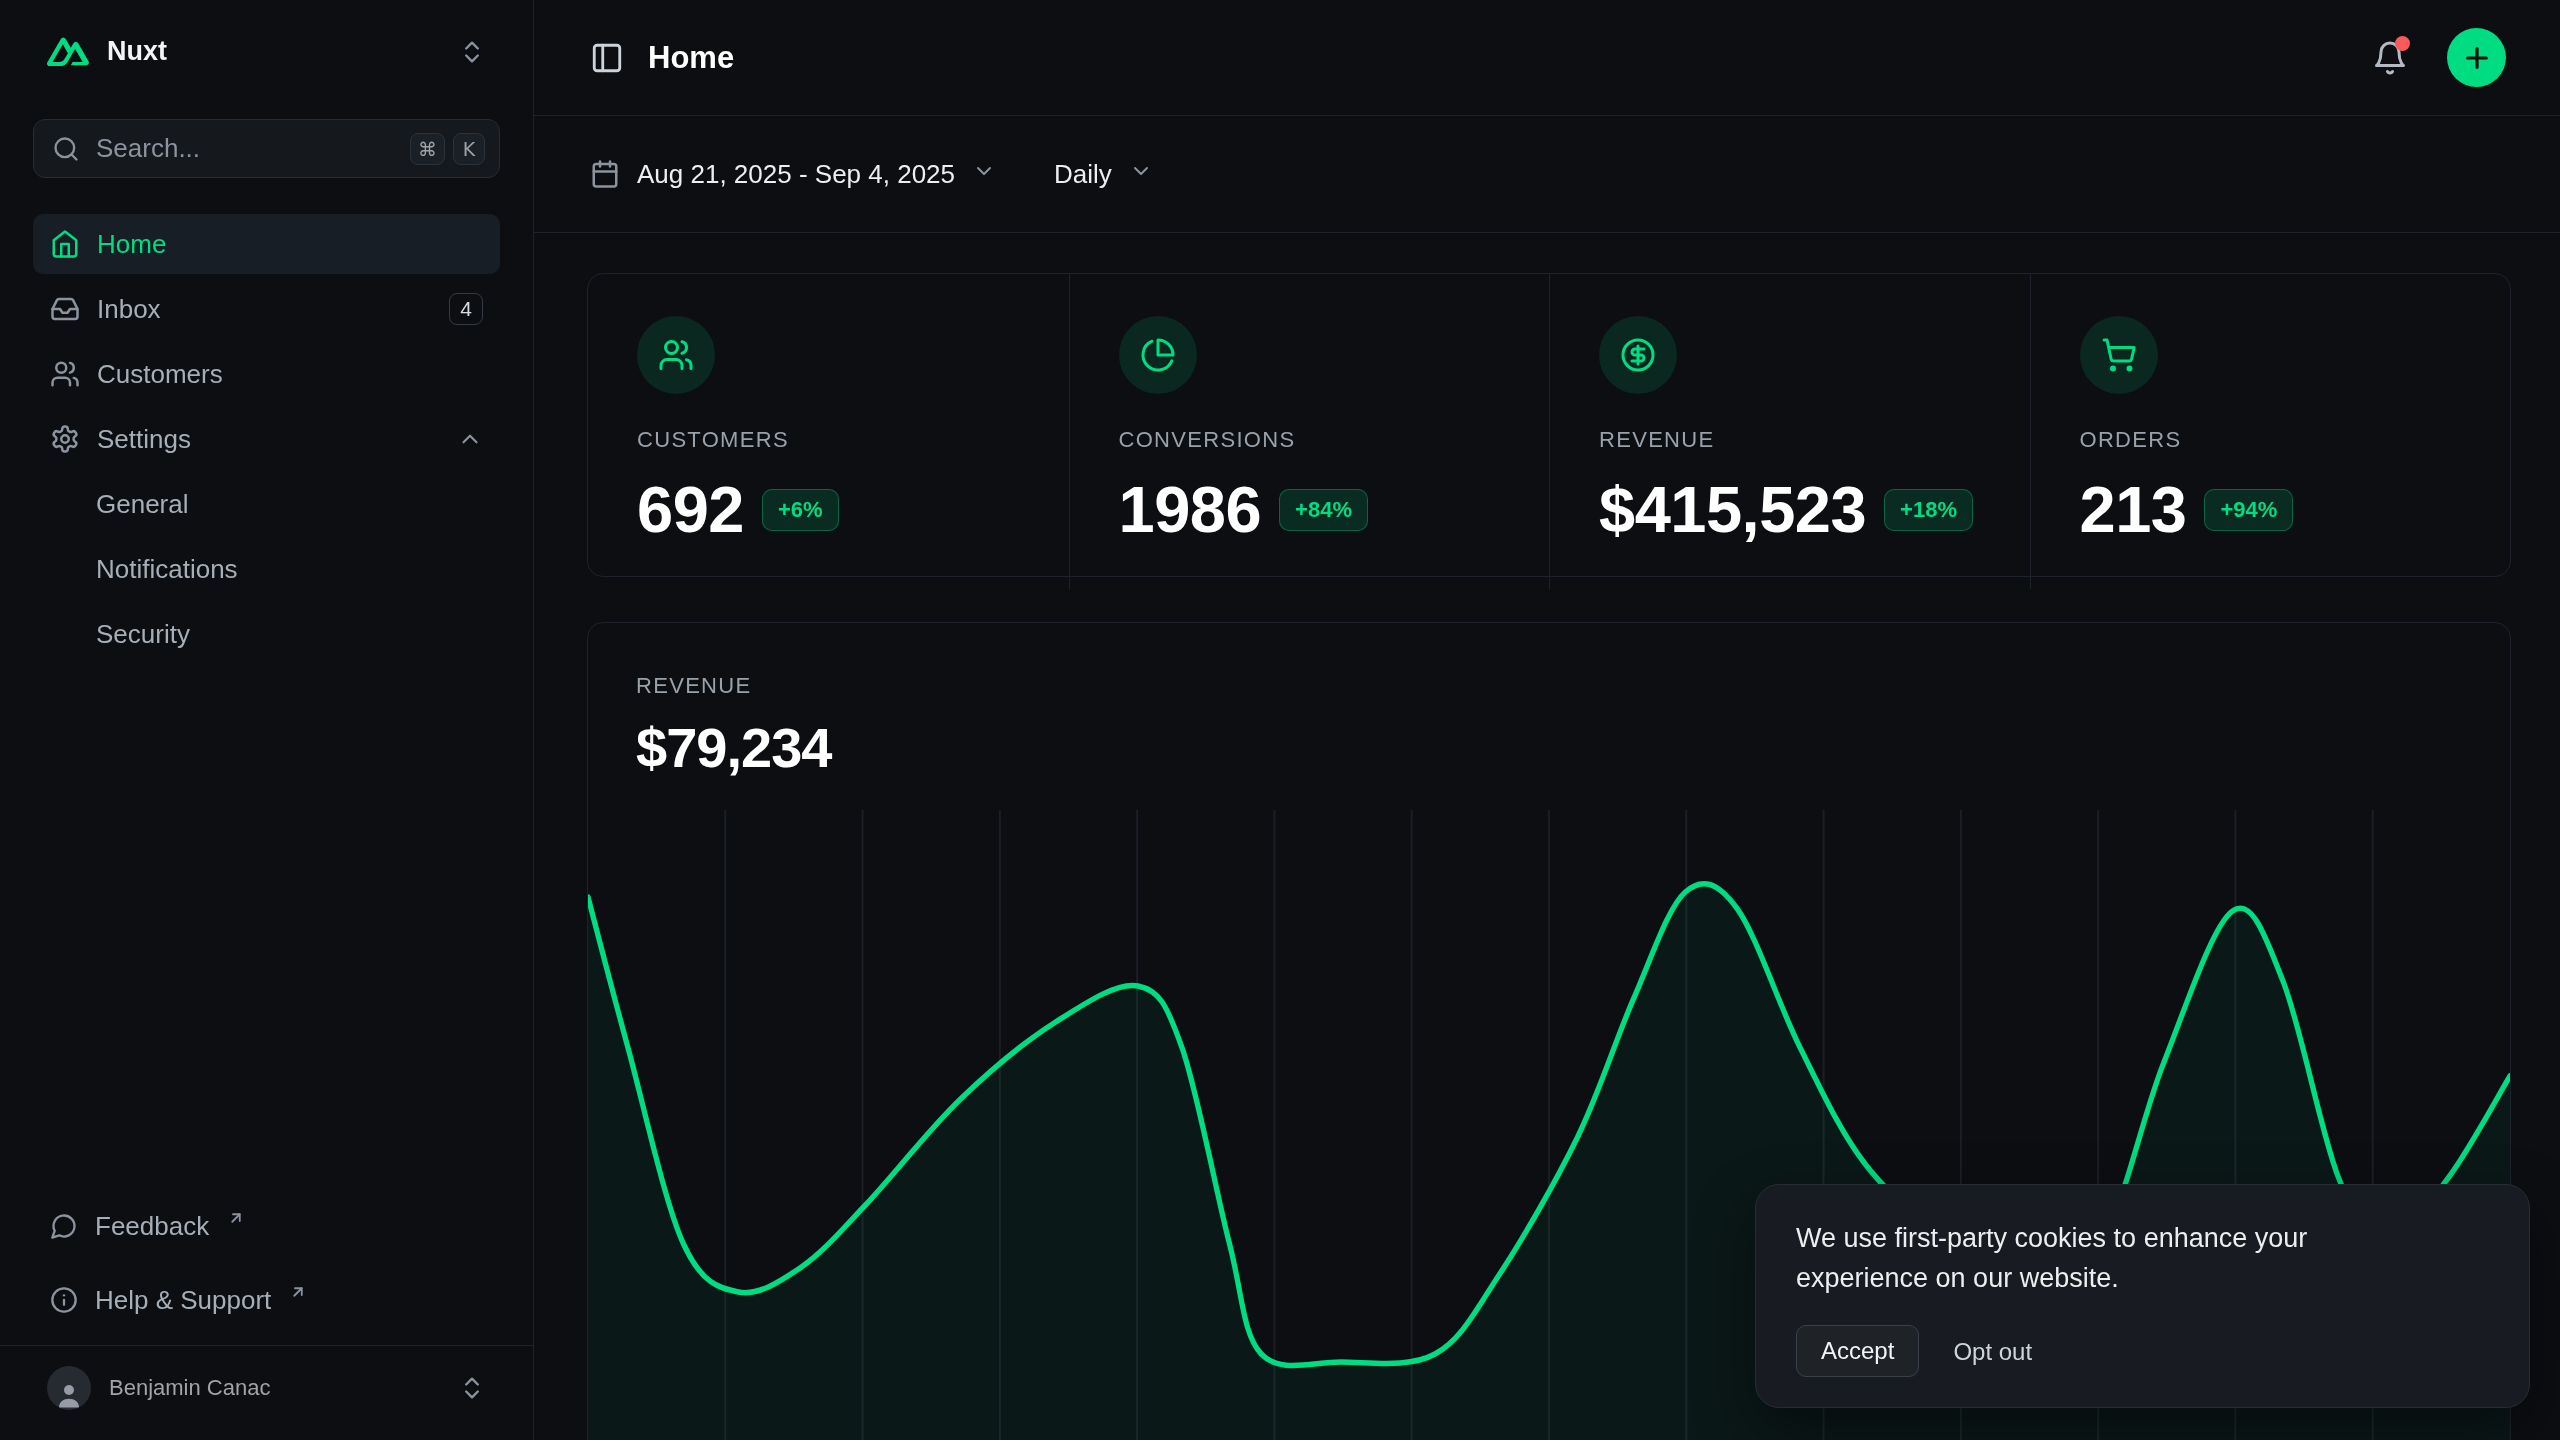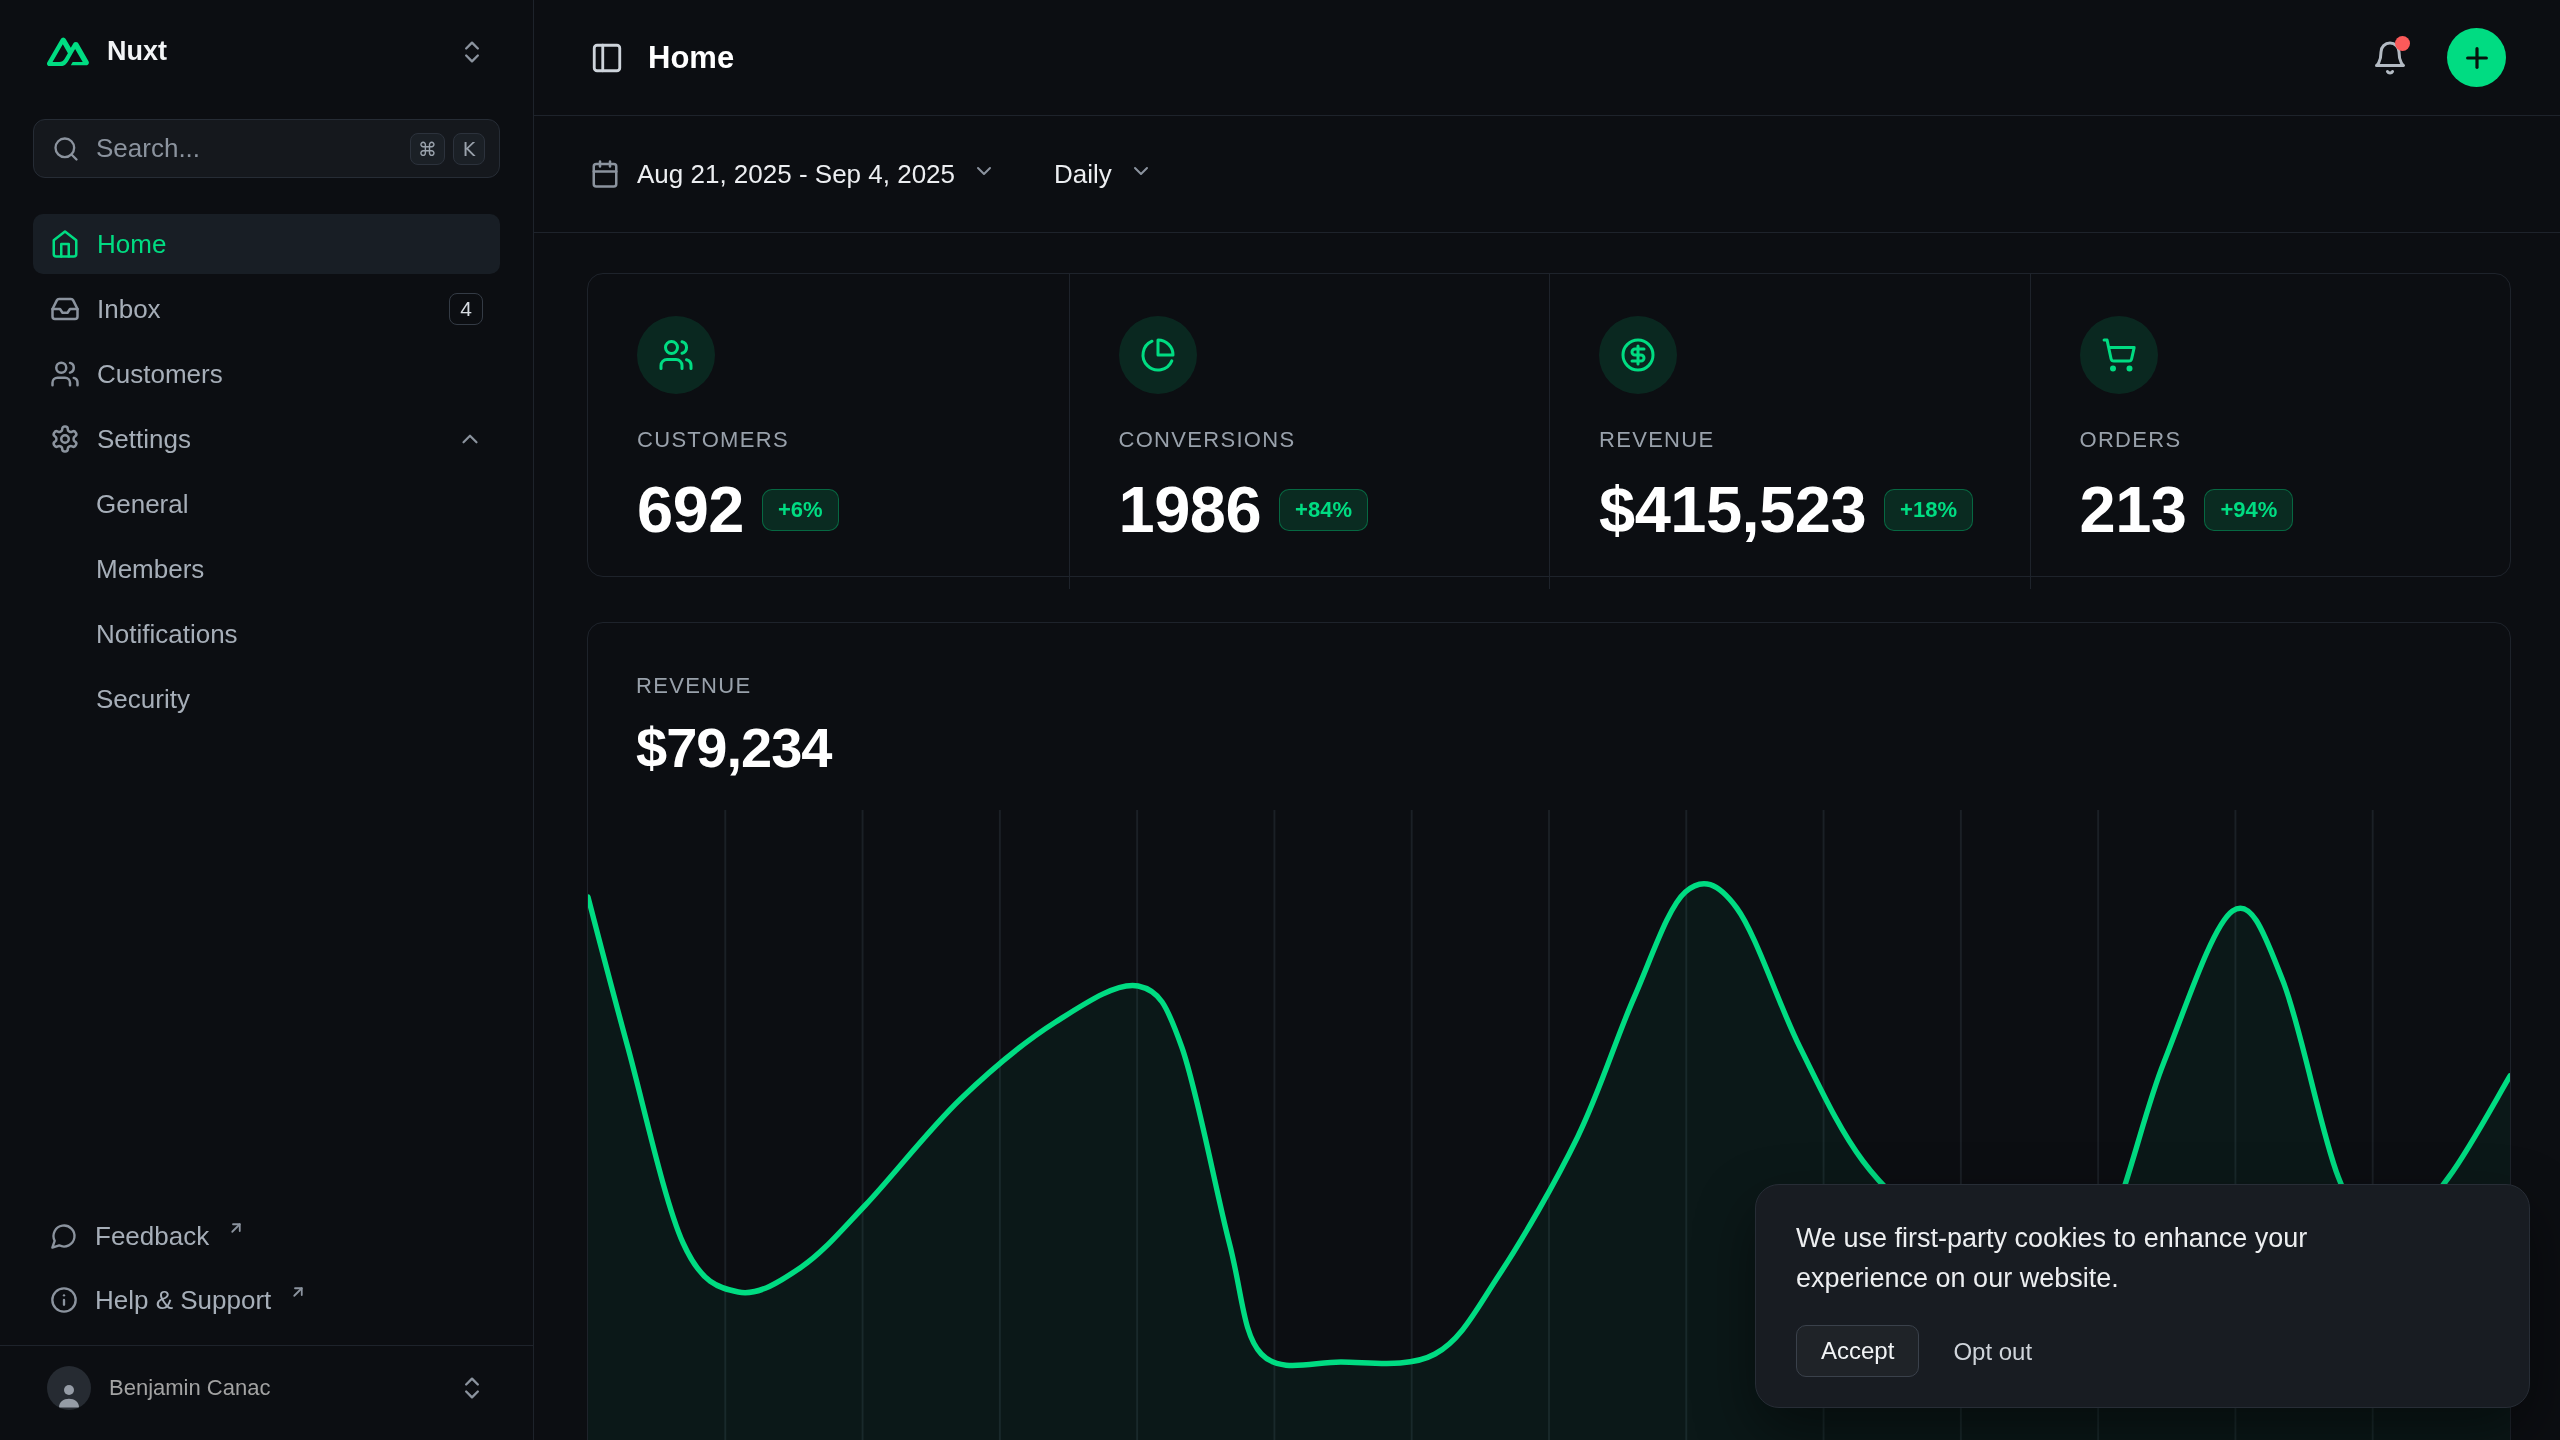--- a/index.html
+++ b/index.html
@@ -28,21 +28,21 @@
   .kbd-group { display: flex; gap: 8px; }
   .kbd { min-width: 32px; height: 32px; padding: 0 7px; border-radius: 8px; background: #1b2026; border: 1px solid #2c323c; color: #9aa2ac; font-size: 19px; display: flex; align-items: center; justify-content: center; font-family: "DejaVu Sans", sans-serif; }
   .nav { margin-top: 36px; display: flex; flex-direction: column; gap: 5px; }
   .nav-item { display: flex; align-items: center; gap: 17px; height: 60px; padding: 0 17px; border-radius: 10px; color: #a6aeb8; font-size: 26px; font-weight: 500; cursor: pointer; }
   .nav-item .nicon { color: var(--muted); display: flex; }
   .nav-item.active { background: #181e25; color: var(--accent); }
   .nav-item.active .nicon { color: var(--accent); }
   .nav-item .trail { margin-left: auto; display: flex; align-items: center; color: var(--muted); }
   .count-badge { margin-left: auto; border: 1px solid #343b45; color: #d7dce2; border-radius: 8px; font-size: 21px; padding: 3px 10px; font-weight: 500; }
   .nav-sub { display: flex; align-items: center; height: 60px; padding-left: 63px; border-radius: 10px; color: #a6aeb8; font-size: 26px; font-weight: 500; cursor: pointer; }
-  .sidebar-footer { margin-top: auto; padding-bottom: 14px; display: flex; flex-direction: column; gap: 2px; }
+  .sidebar-footer { margin-top: auto; padding-bottom: 14px; display: flex; flex-direction: column; gap: 12px; }
   .foot-item { display: flex; align-items: center; gap: 17px; height: 62px; padding: 0 17px; border-radius: 10px; color: #a6aeb8; font-size: 26px; font-weight: 500; cursor: pointer; }
   .foot-item .nicon { color: var(--muted); display: flex; }
   .ext-arrow { color: var(--muted); transform: translateY(-8px); margin-left: 1px; display: flex; }
   .user-row { border-top: 1px solid var(--border); padding: 20px 47px 30px; display: flex; align-items: center; gap: 18px; cursor: pointer; }
   .avatar { width: 44px; height: 44px; border-radius: 50%; background: #262b32; color: #959ca6; display: flex; align-items: flex-end; justify-content: center; overflow: hidden; flex-shrink: 0; }
   .user-name { flex: 1; font-size: 22px; font-weight: 500; color: #a3a3a3; }
 
   
   .main { flex: 1; display: flex; flex-direction: column; min-width: 0; }
   .topbar { height: 116px; flex-shrink: 0; border-bottom: 1px solid var(--border); display: flex; align-items: center; justify-content: space-between; padding: 0 54px 0 56px; }
@@ -164,23 +164,20 @@
           <span>Settings</span>
           <span class="trail">
             <svg width="26" height="26" viewBox="0 0 24 24" fill="none" stroke="currentColor" stroke-width="2" stroke-linecap="round" stroke-linejoin="round">
                 <path d="m18 15-6-6-6 6"></path>
               </svg>
           </span>
         </div>
 
         <div class="nav-sub">
           <span>General</span>
-        </div>
-        <div class="nav-sub">
-          <span>Members</span>
         </div>
         <div class="nav-sub">
           <span>Notifications</span>
         </div>
         <div class="nav-sub">
           <span>Security</span>
         </div>
       </nav>
 
       <div class="sidebar-footer">

